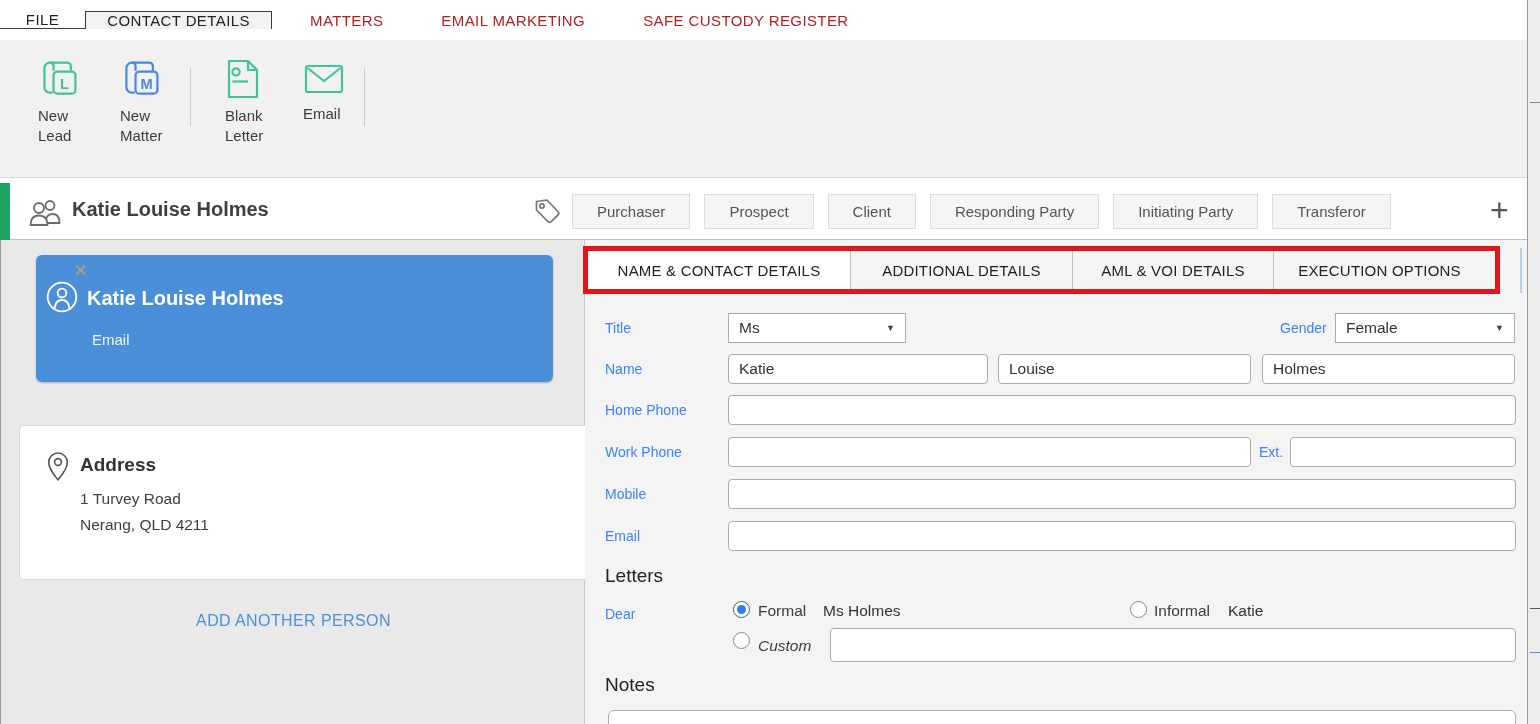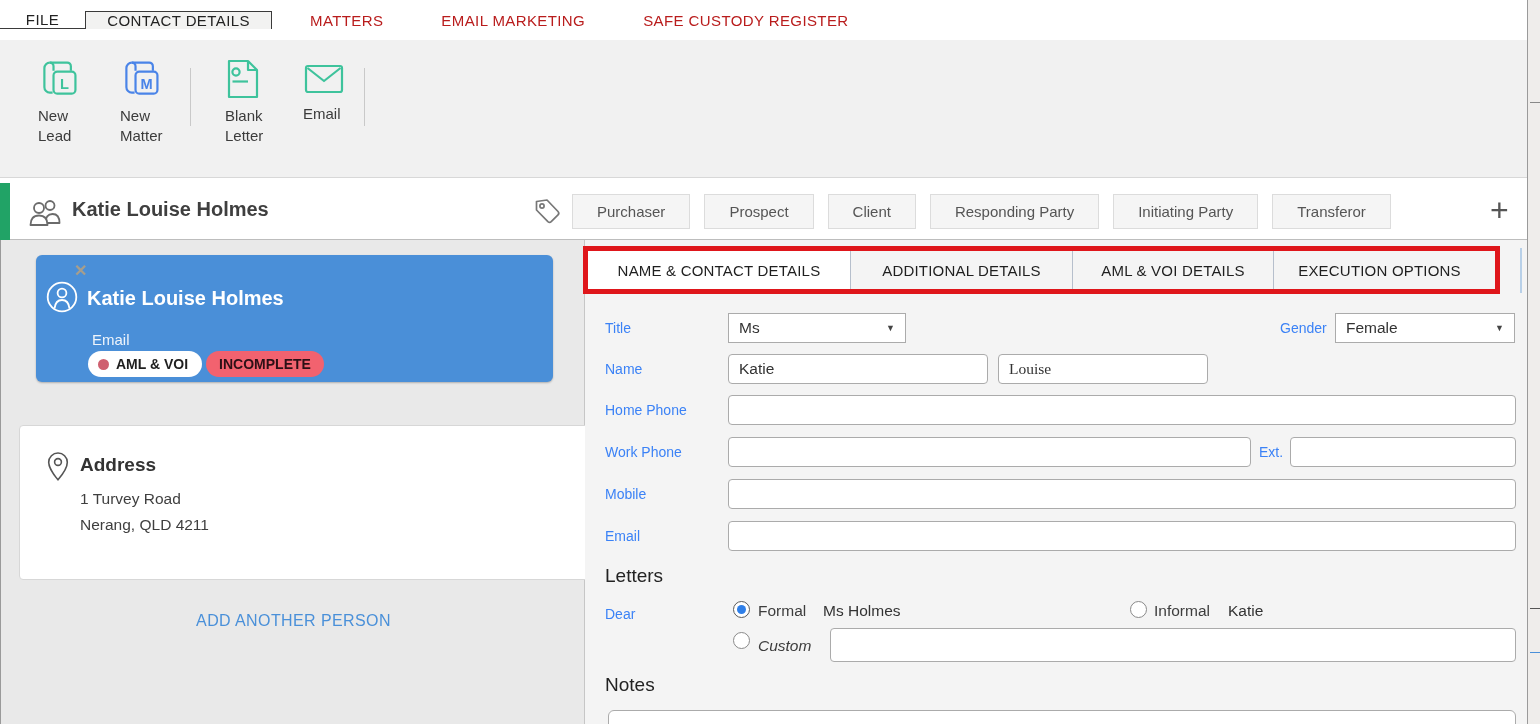--- a/index.html
+++ b/index.html
@@ -177,27 +177,20 @@
       <div class="pcard-close">✕</div>
       <span class="pcard-ico">
         <svg width="32" height="32" viewBox="0 0 32 32" fill="none" stroke="#fff" stroke-width="1.8">
           <circle cx="16" cy="16" r="14.3"></circle>
           <circle cx="16" cy="12" r="4.4"></circle>
           <path d="M8.5 27.5 q1 -8.5 7.5 -8.5 q6.5 0 7.5 8.5"></path>
         </svg>
       </span>
       <div class="pcard-name">Katie Louise Holmes</div>
       <div class="pcard-sub">Email</div>
-      <div class="pcard-badges">
-        <div class="badge-aml">
-          <span class="dot"></span>
-          <span class="t">AML &amp; VOI</span>
-        </div>
-        <div class="badge-inc">INCOMPLETE</div>
-      </div>
     </div>
 
     <div class="acard">
       <span class="acard-pin">
         <svg width="24" height="34" viewBox="0 0 24 32" fill="none" stroke="#555" stroke-width="1.6">
           <path d="M12 2 a9.3 9.3 0 0 1 9.3 9.3 c0 6.8 -9.3 17.5 -9.3 17.5 s-9.3 -10.7 -9.3 -17.5 A9.3 9.3 0 0 1 12 2 z"></path>
           <circle cx="12" cy="11" r="3.4"></circle>
         </svg>
       </span>
       <div class="acard-title">Address</div>
@@ -226,21 +219,22 @@
     <span class="arr">▼</span>
   </div>
   <div class="flabel" style="left:1263px;top:320px;margin-left:17px;">Gender</div>
   <div class="dd" style="left:1335px;top:313px;width:180px;">
     <span>Female</span>
     <span class="arr">▼</span>
   </div>
 
   <div class="flabel" style="top:361px;">Name</div>
   <input class="inp" style="left: 728px; top: 354px; width: 260px;" value="Katie">
-  <input class="inp" style="left: 998px; top: 354px; width: 210px; font-family: Liberation Serif, serif;" value="Louise">
+  <input class="inp" style="left: 998px; top: 354px; width: 253px;" value="Louise">
+  <input class="inp" style="left: 1262px; top: 354px; width: 253px;" value="Holmes">
 
   <div class="flabel" style="top:402px;">Home Phone</div>
   <input class="inp" style="left: 728px; top: 395px; width: 788px;" value="">
 
   <div class="flabel" style="top:444px;">Work Phone</div>
   <input class="inp" style="left: 728px; top: 437px; width: 523px;" value="">
   <div class="flabel" style="left:1259px;top:444px;">Ext.</div>
   <input class="inp" style="left: 1290px; top: 437px; width: 226px;" value="">
 
   <div class="flabel" style="top:486px;">Mobile</div>

